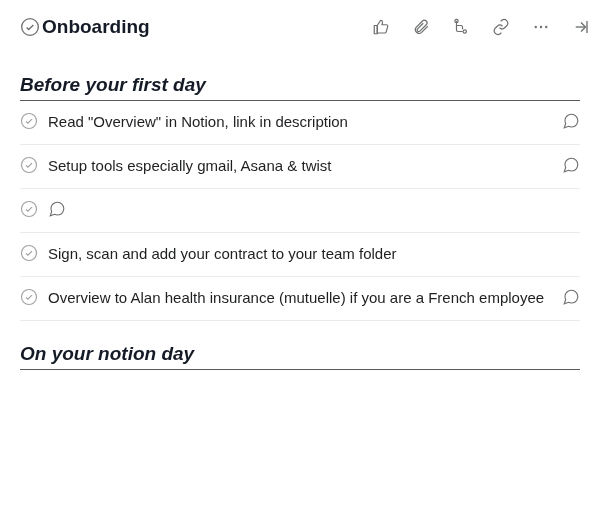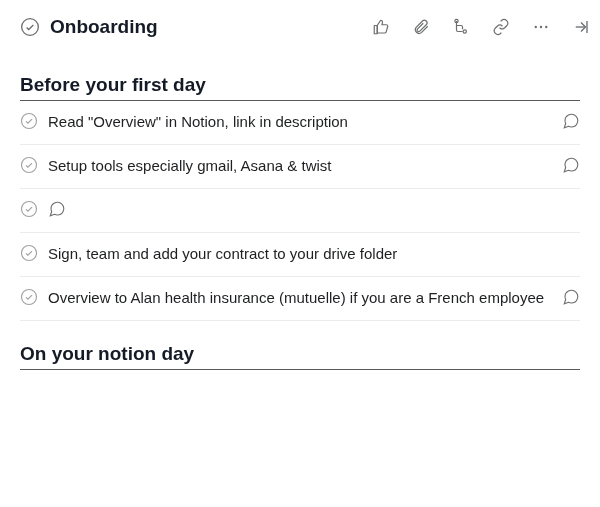--- a/index.html
+++ b/index.html
@@ -8,21 +8,21 @@
     background: #fff;
     color: #151b26;
     width: 600px;
     height: 507px;
     overflow: hidden;
   }
   .header {
     display: flex;
     align-items: center;
     padding: 16px 10px 14px 20px;
-    gap: 10px;
+    gap: 2px;
   }
   .header-title {
     font-size: 19px;
     font-weight: 600;
     flex: 1;
   }
   .header-actions {
     display: flex;
     align-items: center;
     gap: 22px;
@@ -38,20 +38,21 @@
   .icon-btn svg { display: block; }
   .content {
     padding: 0 20px;
   }
   .section-heading {
     font-size: 19px;
     font-weight: 700;
     padding: 12px 0 4px 0;
     border-bottom: 1.5px solid #5a5a5a;
     margin-top: 10px;
+    font-style: italic;
   }
   .task-list { }
   .task-row {
     display: flex;
     align-items: flex-start;
     gap: 10px;
     padding: 10px 0;
     border-bottom: 1px solid #edeae9;
   }
   .task-check {
@@ -177,21 +178,21 @@
     </div>
 
 
     <div class="task-row">
       <span class="task-check">
         <svg width="18" height="18" viewBox="0 0 24 24" fill="none" stroke="#a2a0a2" stroke-width="1.5">
             <circle cx="12" cy="12" r="10"></circle>
             <path d="M8 12.5l2.5 2.5L16 9.5"></path>
           </svg>
       </span>
-      <span class="task-text">Sign, team and add your contract to your drive folder</span>
+      <span class="task-text">Sign, scan and add your contract to your team folder</span>
     </div>
 
     <div class="task-row">
       <span class="task-check">
         <svg width="18" height="18" viewBox="0 0 24 24" fill="none" stroke="#a2a0a2" stroke-width="1.5">
             <circle cx="12" cy="12" r="10"></circle>
             <path d="M8 12.5l2.5 2.5L16 9.5"></path>
           </svg>
       </span>
       <span class="task-text">Overview to Alan health insurance (mutuelle) if you are a French employee</span>

